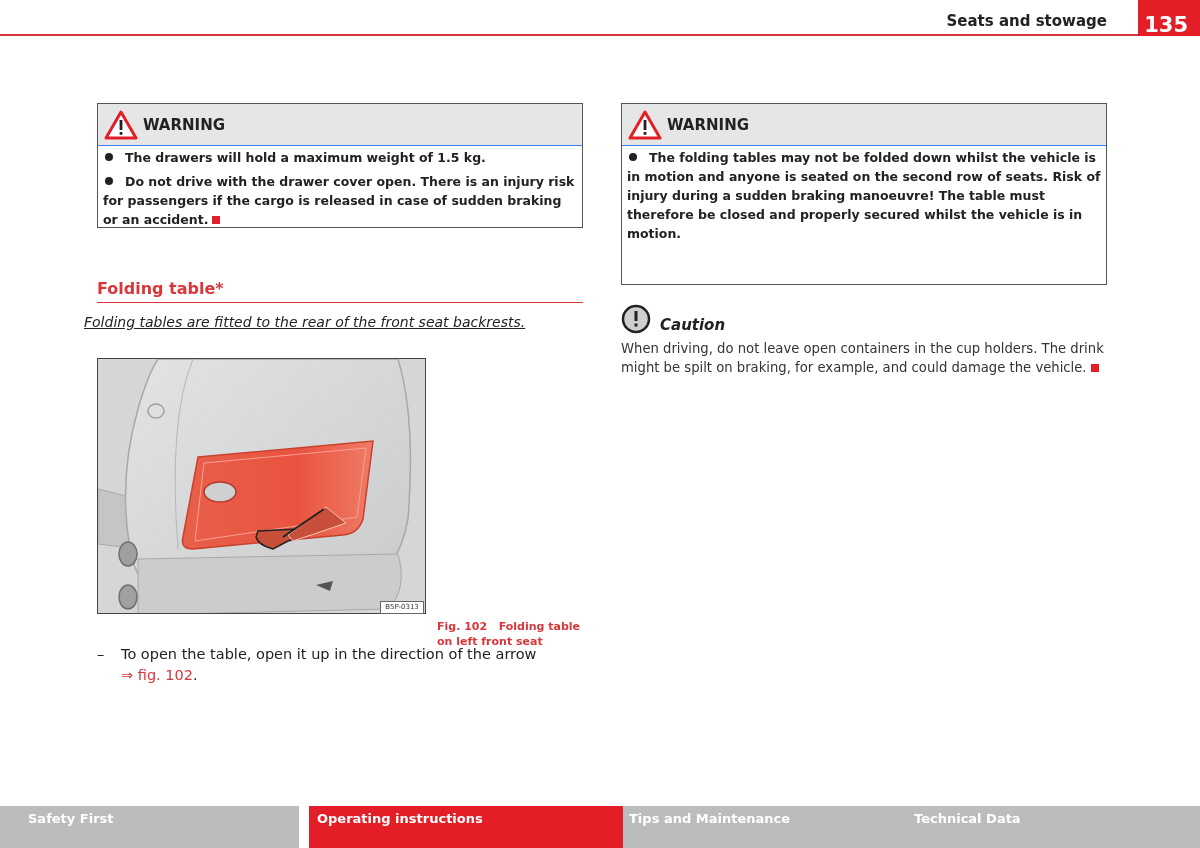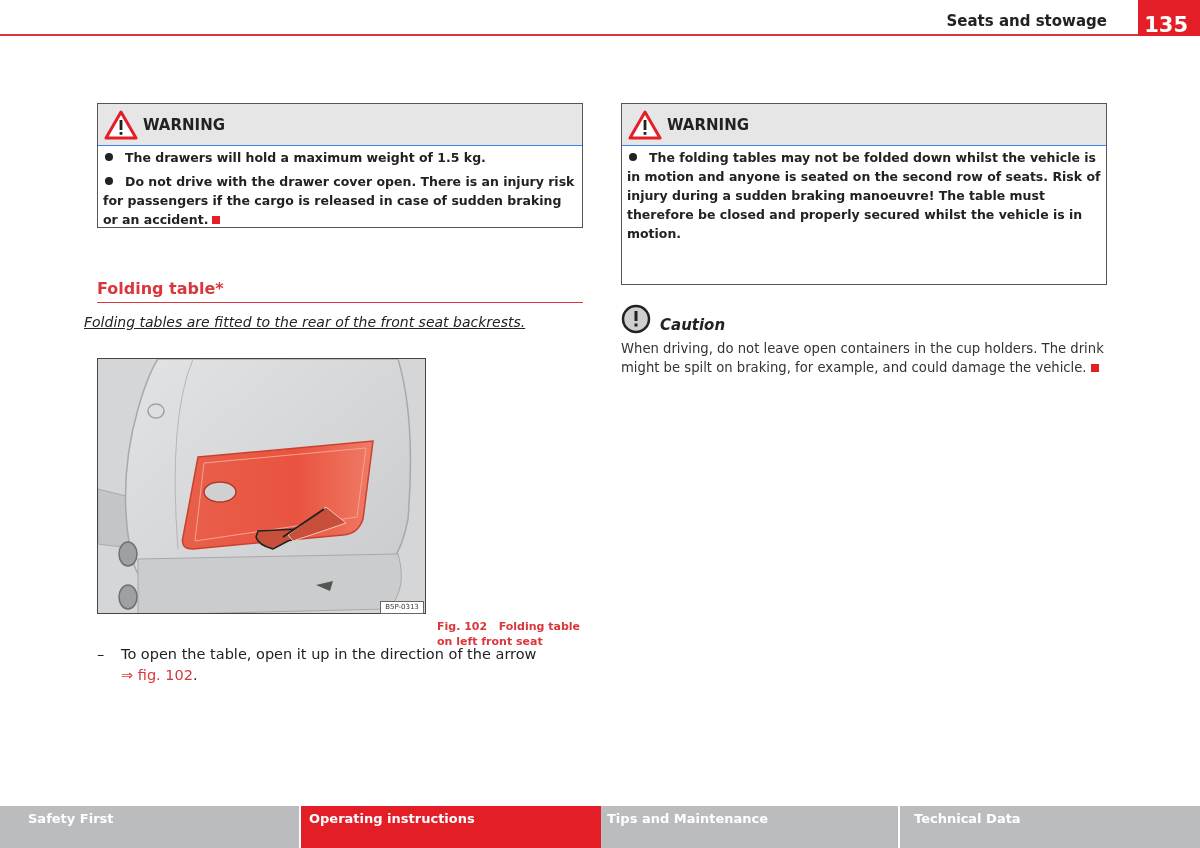--- a/index.html
+++ b/index.html
@@ -48,22 +48,22 @@
   
   #caution-icon { left:621px; top:304px; }
   #caution-title { left:660px; top:316px; font-size:15px; font-weight:bold; color:#222;font-style:italic; }
   #caution-text { left:621px; top:339px; width:486px; font-size:13.2px; line-height:19px; color:#333; }
 
   
   .tab { top:806px; height:42px; background:#bbbcbe; box-sizing:border-box; padding:5px 0 0 28px;
          font-size:13px; font-weight:bold; color:#fff; }
   .tab.active { background:#e31e26; padding-left:8px; }
   #tab-0 { left:0; width:299px; }
-  #tab-1 { left:301px; width:332px; }
-  #tab-2 { left:601px; width:297px; padding-left:6px; }
+  #tab-1 { left:309px; width:332px; }
+  #tab-2 { left:623px; width:297px; padding-left:6px; }
   #tab-3 { left:900px; width:300px; padding-left:14px; }
 </style>
 </head>
 <body>
 
 <div id="header-rule" class="abs"></div>
 <div id="header-title" class="abs">Seats and stowage</div>
 <div id="page-num-box" class="abs"></div>
 <div id="page-num" class="abs">135</div>
 

